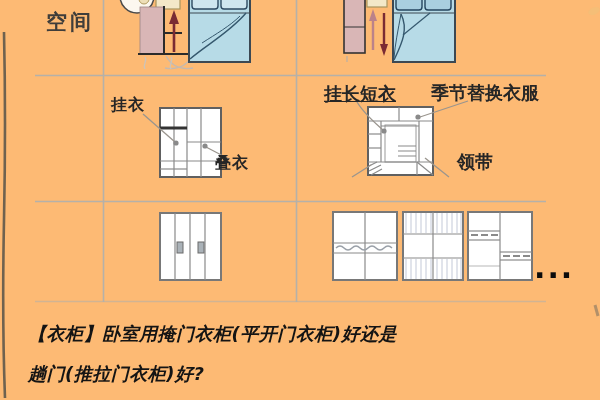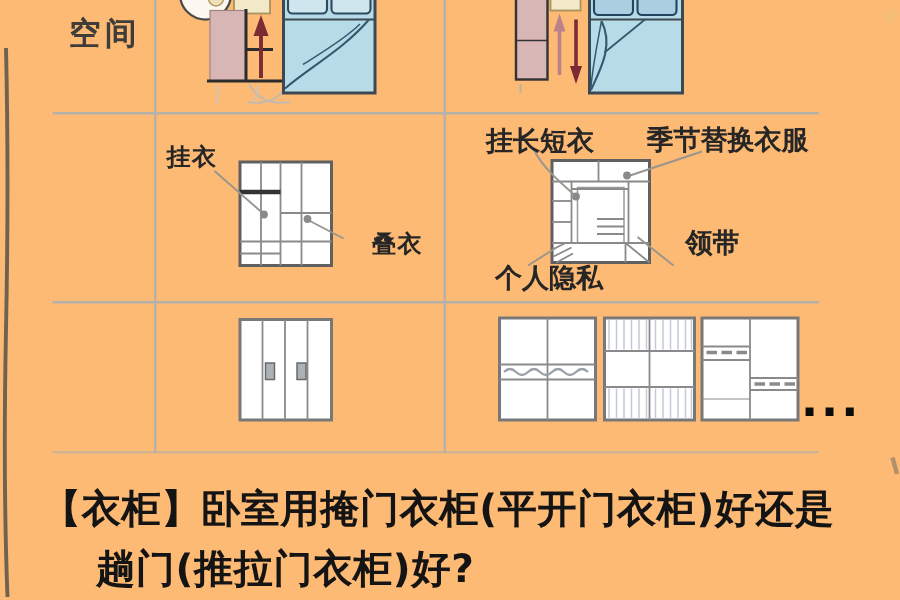--- a/index.html
+++ b/index.html
@@ -7,21 +7,21 @@
     --arrow-red:#7a2b33; --arrow-pink:#bb8289; --table-line:#b5b1a9; --text-dark:#141414;
   }
   html,body{margin:0;padding:0;background:#e8e8e8;}
   .stage{position:relative;width:600px;height:400px;background:#fdba74;overflow:hidden;
          font-family:"DejaVu Sans",sans-serif;}
   svg{position:absolute;left:0;top:0;}
   .lbl{position:absolute;white-space:nowrap;color:#262626;font-weight:700;}
   .row-h{font-size:21px;font-weight:600;color:#3f3d3a;letter-spacing:3px;}
   .ann{font-size:16px;letter-spacing:1px;}
   .ann-lg{font-size:18px;letter-spacing:0px;}
-  .title{font-size:26px;font-weight:800;color:var(--text-dark);letter-spacing:0.5px;}
+  .title{font-size:18px;font-weight:800;color:var(--text-dark);letter-spacing:0.5px;font-style:italic;}
   .dots{font-size:30px;font-weight:900;color:#0c0c0c;letter-spacing:2px;}
   .tline{stroke:var(--table-line);stroke-width:1.6;}
   .gridbox{fill:#ffffff;stroke:#606060;stroke-width:2;}
   .grid{stroke:#8a8a8a;stroke-width:1.2;fill:none;}
   .leader{stroke:#9a958e;stroke-width:1.3;fill:none;}
   .dot{fill:#8a8a8a;}
   .wall{stroke:#2b2b2b;stroke-width:2;fill:none;}
   .fold{stroke:#35586e;fill:none;}
   .stylebox{fill:#ffffff;stroke:#787878;stroke-width:2;}
   .stripe{stroke:#c3c9d8;stroke-width:1;fill:none;}
@@ -161,25 +161,24 @@
       <line class="grid" x1="500" y1="252" x2="532" y2="252"></line>
       <line class="grid" x1="500" y1="260" x2="532" y2="260"></line>
       <path class="dash" d="M503,256 h7 M513,256 h7 M523,256 h7"></path>
       <line class="grid" x1="468" y1="266" x2="500" y2="266" opacity="0.5"></line>
     </g>
   </svg>
 
   <div class="lbl row-h" style="left:46px;top:8px;">空间</div>
 
   <div class="lbl ann" style="left:111px;top:95px;text-align:center;">挂衣</div>
-  <div class="lbl ann" style="left:248px;top:153px;">叠衣</div>
+  <div class="lbl ann" style="left:215px;top:153px;">叠衣</div>
 
-  <div class="lbl ann-lg" style="left:324px;top:82px;">挂长短衣</div>
+  <div class="lbl ann-lg" style="left:324px;top:82px;text-decoration:underline;">挂长短衣</div>
   <div class="lbl ann-lg" style="left:431px;top:81px;">季节替换衣服</div>
   <div class="lbl ann-lg" style="left:457px;top:150px;text-align:right;">领带</div>
-  <div class="lbl ann-lg" style="left:330px;top:173px;">个人隐私</div>
 
   <div class="lbl dots" style="left:534px;top:250px;">...</div>
 
   <div class="lbl title" style="left:28px;top:322px;">【衣柜】卧室用掩门衣柜(平开门衣柜)好还是</div>
-  <div class="lbl title" style="left:28px;top:362px;margin-left:36px;">趟门(推拉门衣柜)好?</div>
+  <div class="lbl title" style="left:28px;top:362px;">趟门(推拉门衣柜)好?</div>
 
 </div>
 
 </body></html>

